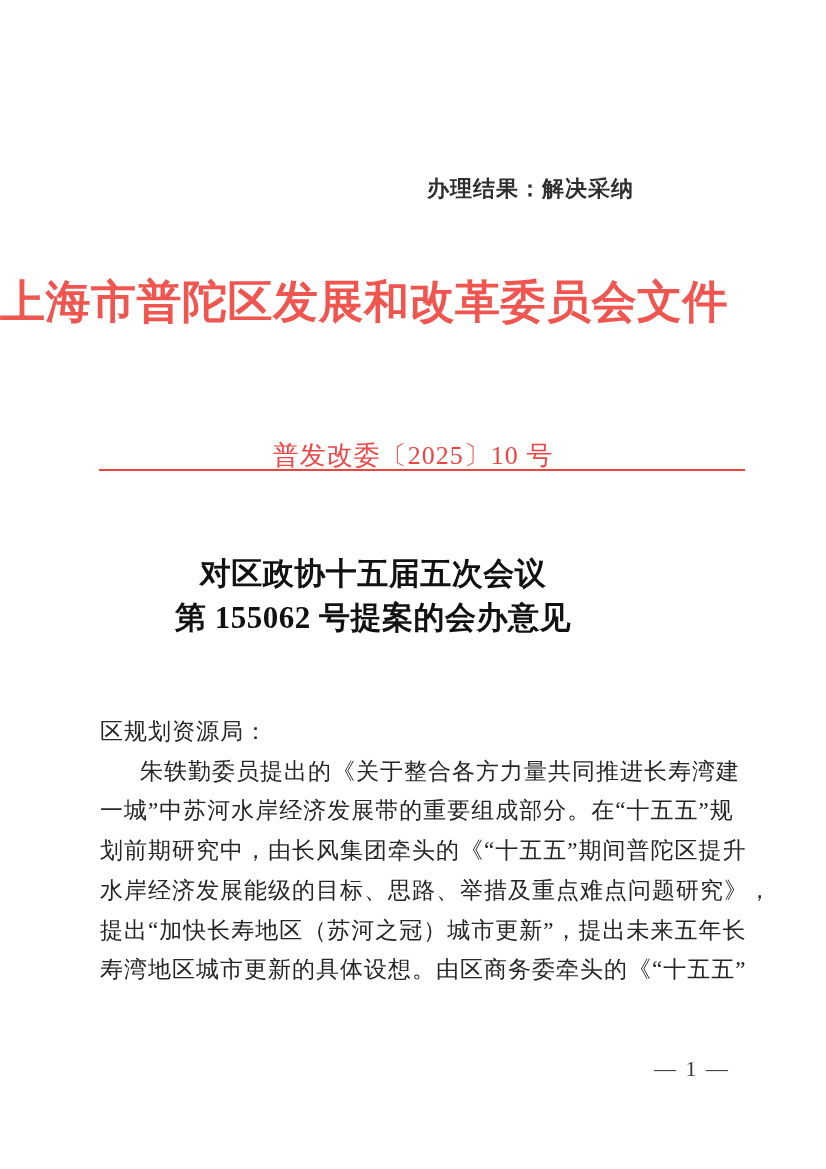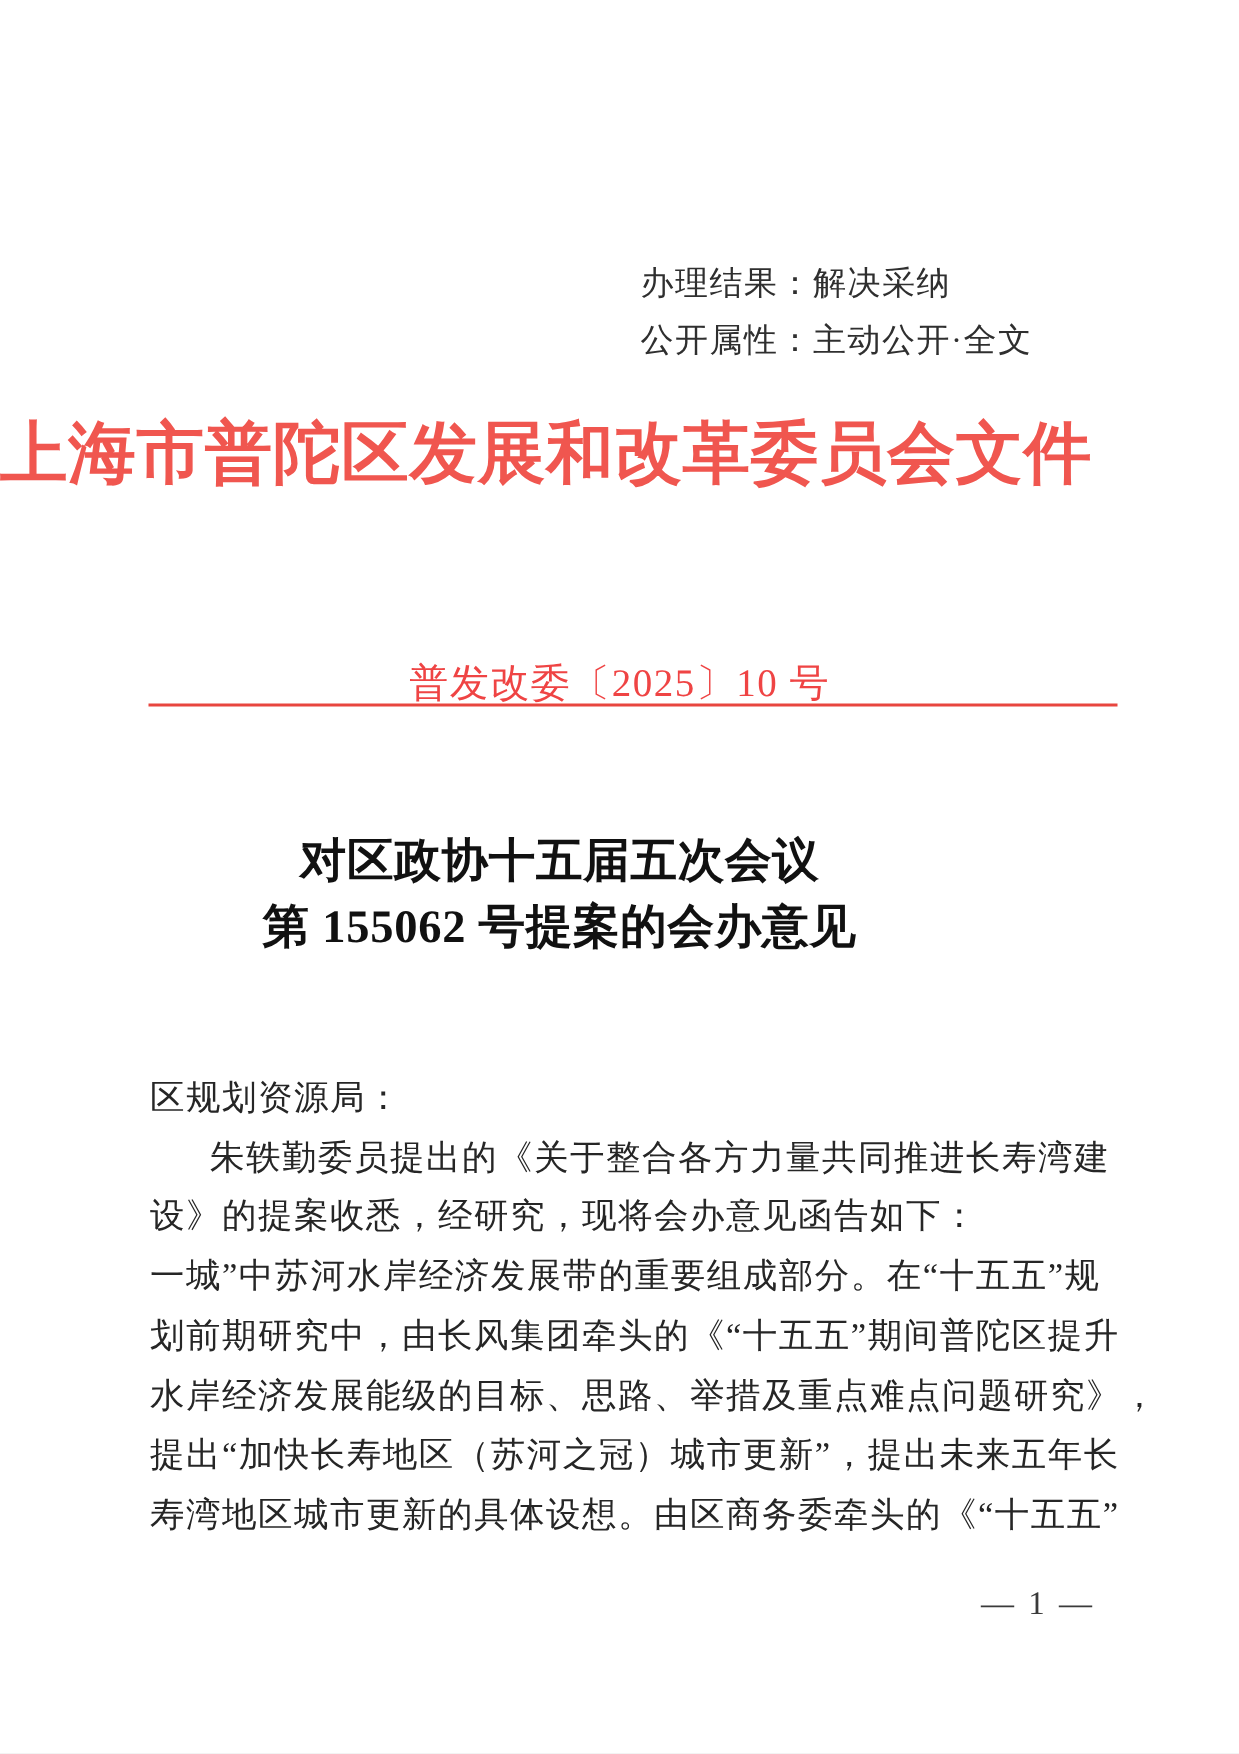--- a/index.html
+++ b/index.html
@@ -19,20 +19,21 @@
   }
   .meta-block {
     position: absolute;
     left: 427px;
     top: 170px;
     font-size: 22px;
     line-height: 38px;
     letter-spacing: 1px;
     color: #2f2f2f;
     white-space: nowrap;
+    font-weight: bold;
   }
   .masthead {
     position: absolute;
     left: 0;
     top: 272px;
     width: 718px;
     text-align: center;
     font-size: 45px;
     font-weight: bold;
     letter-spacing: 0.5px;
@@ -94,38 +95,36 @@
     color: #3a3a3a;
   }
 </style>
 </head>
 <body>
 
 <div class="page">
 
   <div class="meta-block">
     <div>办理结果：解决采纳</div>
-    <div>公开属性：主动公开·全文</div>
   </div>
 
   <div class="masthead">上海市普陀区发展和改革委员会文件</div>
 
   <div class="doc-number">普发改委〔2025〕10 号</div>
 
   <div class="red-rule"></div>
 
   <div class="subject">
     <div>对区政协十五届五次会议</div>
     <div>第 155062 号提案的会办意见</div>
   </div>
 
   <div class="body-text">
     <div class="body-line">区规划资源局：</div>
     <div class="body-line indent">朱轶勤委员提出的《关于整合各方力量共同推进长寿湾建</div>
-    <div class="body-line">设》的提案收悉，经研究，现将会办意见函告如下：</div>
     <div class="body-line">一城”中苏河水岸经济发展带的重要组成部分。在“十五五”规</div>
     <div class="body-line">划前期研究中，由长风集团牵头的《“十五五”期间普陀区提升</div>
     <div class="body-line">水岸经济发展能级的目标、思路、举措及重点难点问题研究》，</div>
     <div class="body-line">提出“加快长寿地区（苏河之冠）城市更新”，提出未来五年长</div>
     <div class="body-line">寿湾地区城市更新的具体设想。由区商务委牵头的《“十五五”</div>
   </div>
 
   <div class="page-number">— 1 —</div>
 
 </div>

